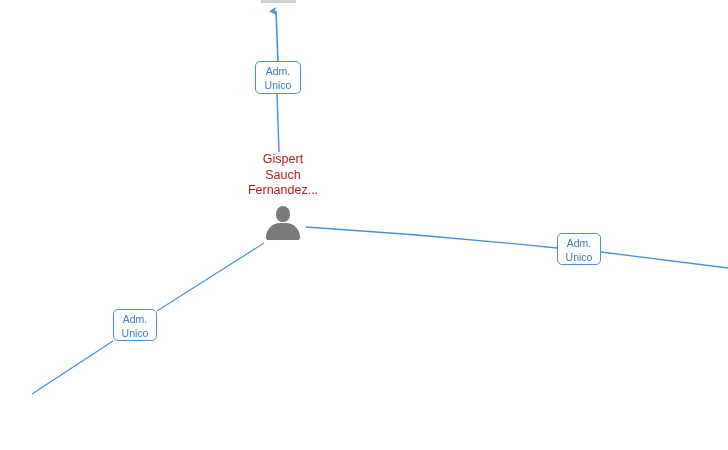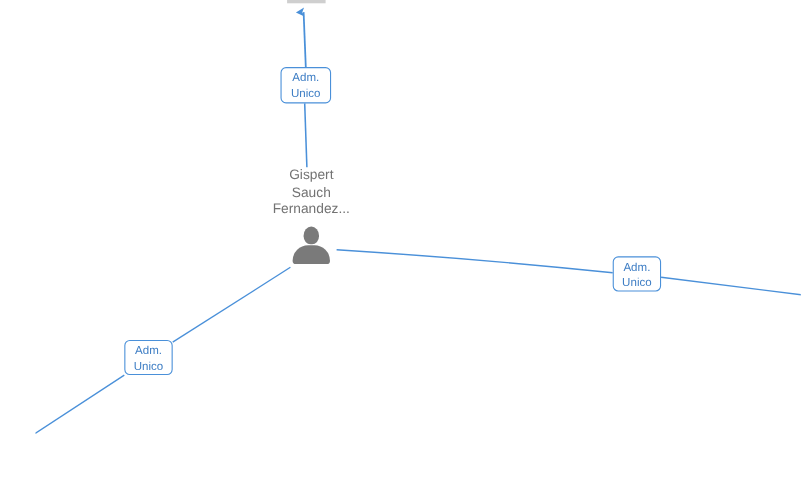--- a/index.html
+++ b/index.html
@@ -50,21 +50,21 @@
   
   #person-node {
     position: absolute;
     left: 195px;
     top: 152px;
     width: 112px;
     z-index: 6;
     text-align: center;
   }
   #person-label {
-    color: #737373;
+    color: #b91c1c;
     font-size: 12.5px;
     line-height: 15.5px;
     white-space: pre-line;
   }
   #person-avatar {
     width: 40px;
     height: 34px;
     margin: 7px auto 0 auto;
     position: relative;
   }

